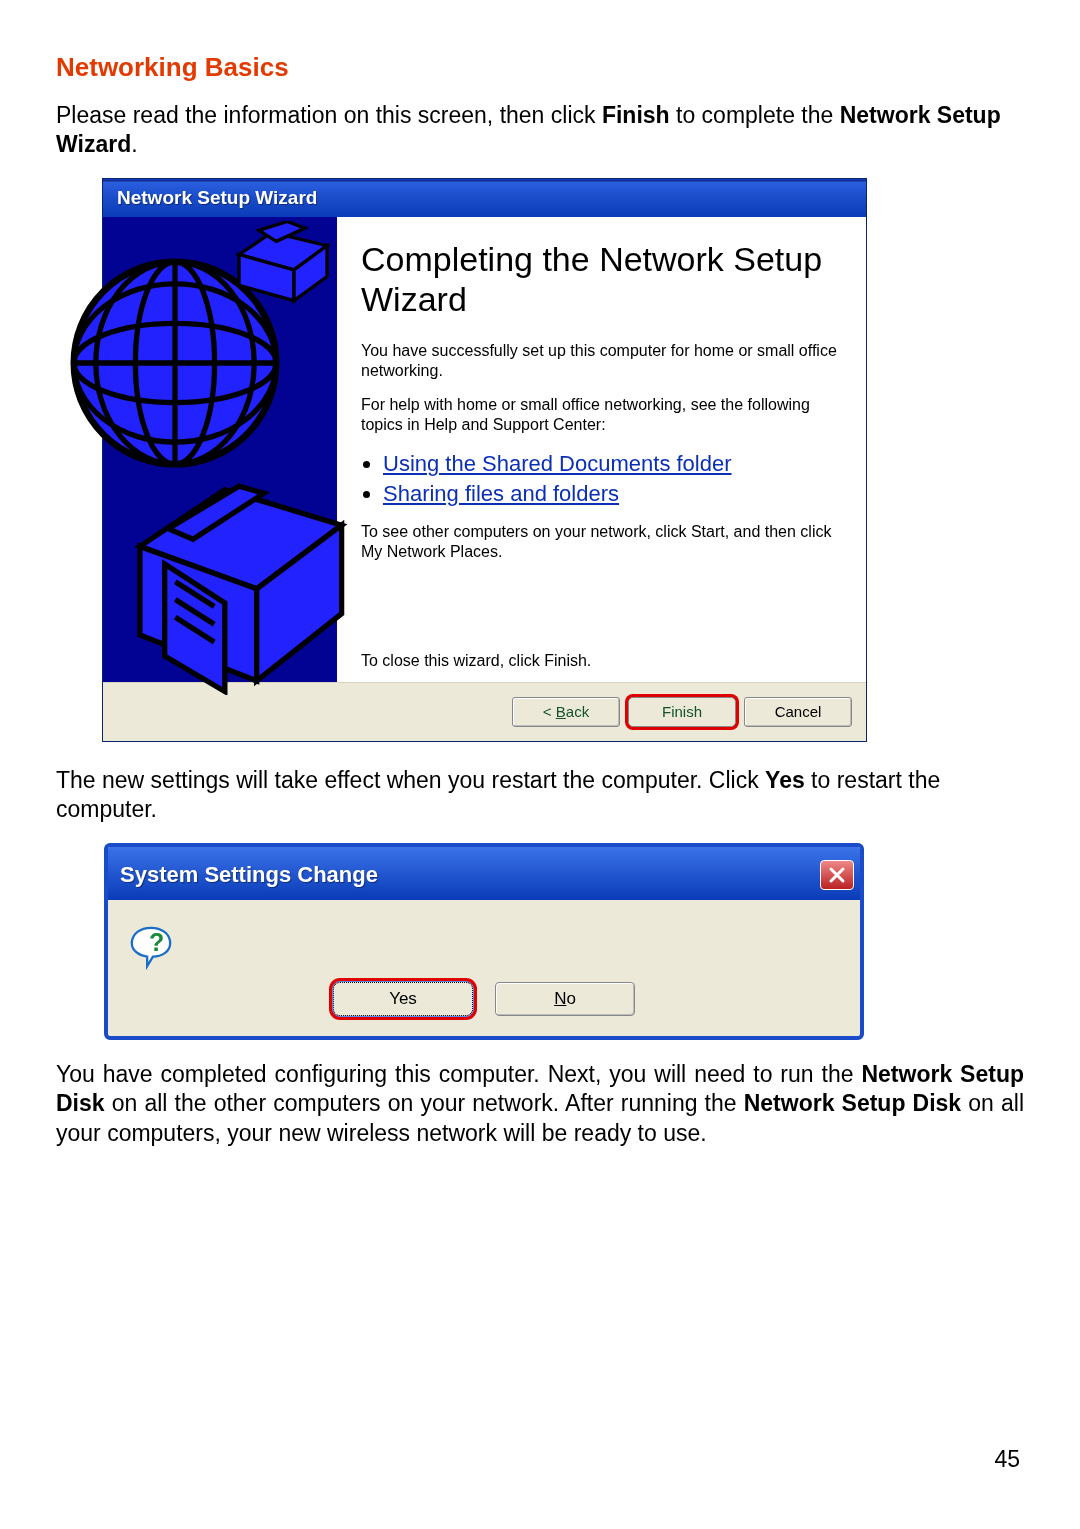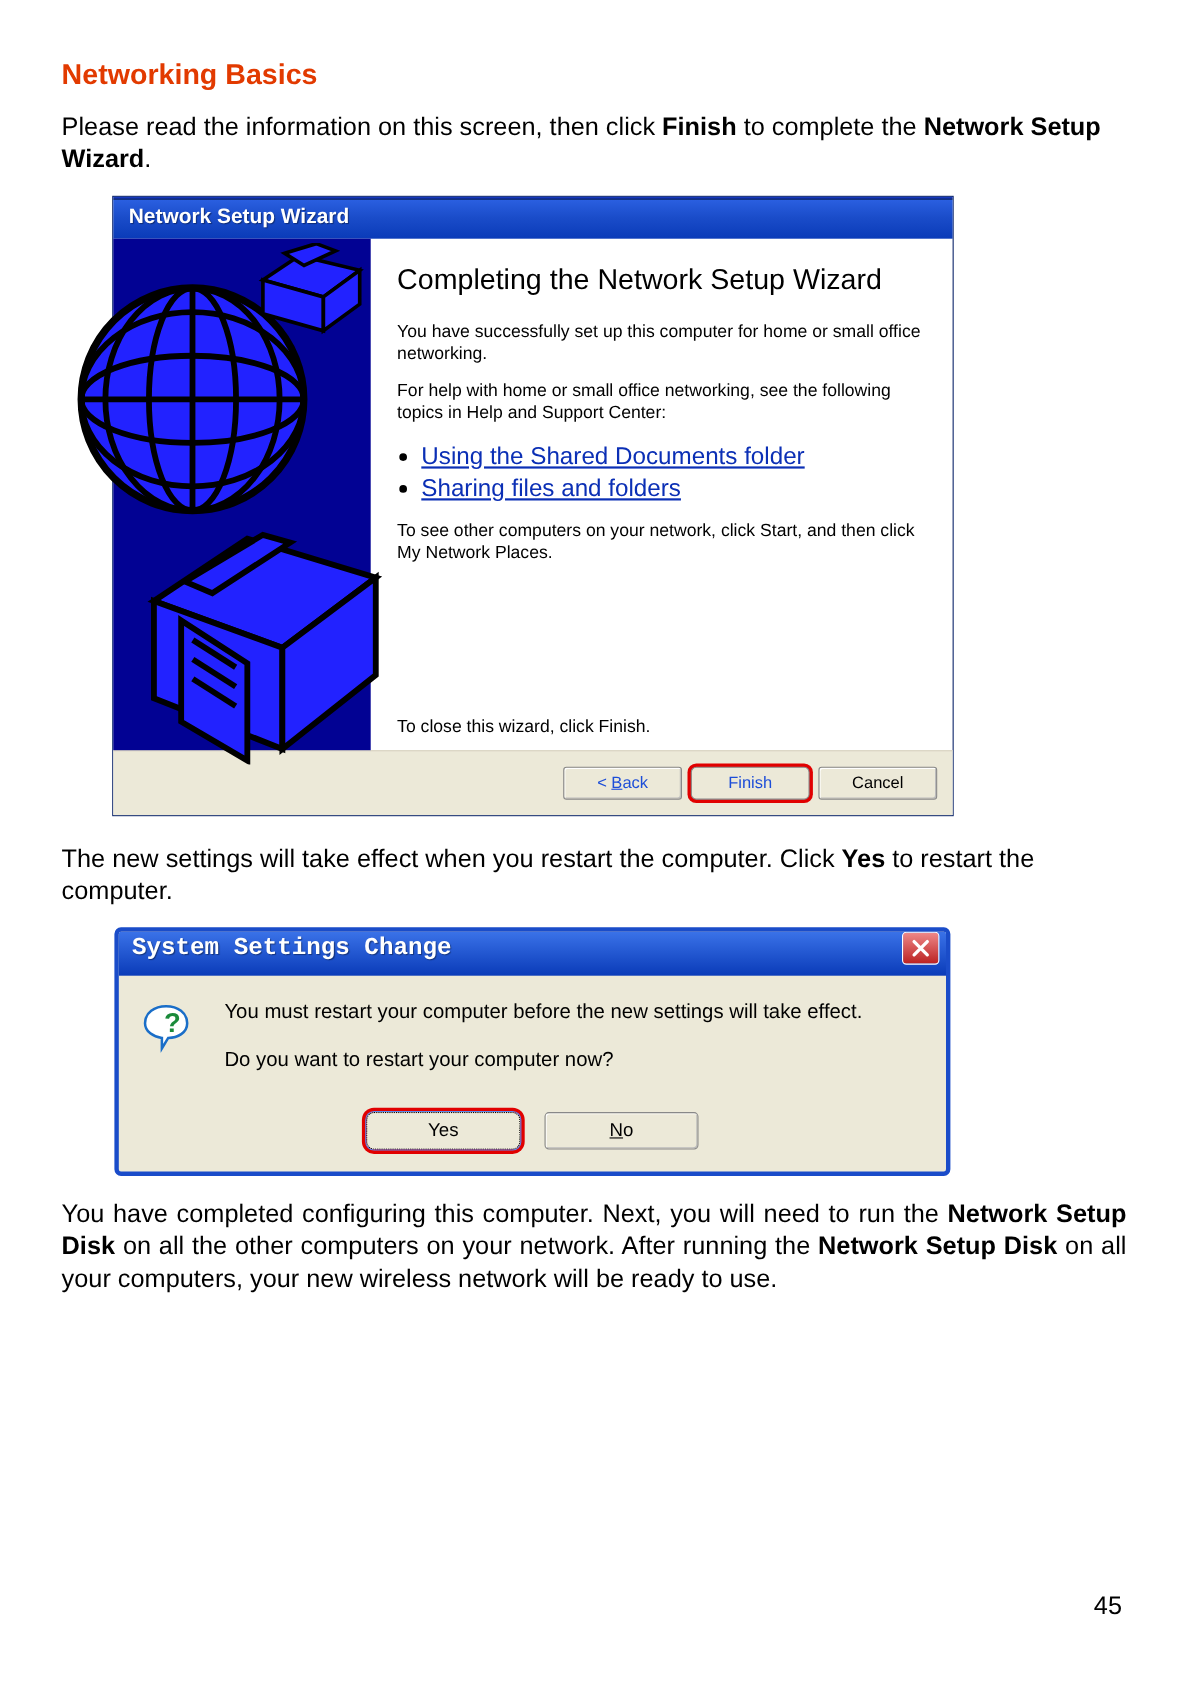--- a/index.html
+++ b/index.html
@@ -59,21 +59,21 @@
   .wizard-sidebar svg { position: absolute; }
   .wizard-content {
     flex: 1;
     padding: 22px 20px 10px 24px;
     font-family: Tahoma, Arial, sans-serif;
     font-size: 16px;
     color: #000;
     position: relative;
   }
   .wizard-h1 {
-    font-size: 26px;
+    font-size: 34px;
     font-weight: normal;
     margin: 0 0 22px 0;
     font-family: "Franklin Gothic Medium", "Trebuchet MS", Arial, sans-serif;
     line-height: 1.18;
   }
   .wizard-p {
     font-size: 16px;
     line-height: 1.25;
     margin: 0 0 14px 0;
     font-family: Tahoma, Arial, sans-serif;
@@ -101,45 +101,45 @@
     width: 108px;
     height: 30px;
     font-family: Tahoma, Arial, sans-serif;
     font-size: 15px;
     background: #ece9d8;
     border: 1px solid #888;
     border-radius: 3px;
     text-align: center;
     line-height: 28px;
     box-shadow: inset 1px 1px 0 #fff, inset -1px -1px 0 #bbb;
-    color: #1d4ed8;
+    color: #14532d;
   }
   .xp-button.disabled { color: #000000; }
   .highlight-red {
     box-shadow: 0 0 0 3px #e10000;
     border-radius: 5px;
   }
   .ul { text-decoration: underline; }
 
   
   .dialog-window {
     width: 760px;
     margin: 14px 0 20px 48px;
     border: 4px solid #1a4cc9;
     border-radius: 6px;
     background: #ece9d8;
     overflow: hidden;
   }
   .dialog-titlebar {
     background: linear-gradient(to bottom, #3a72e8 0%, #0a3bb8 100%);
     color: #fff;
-    font-family: Liberation Mono, monospace;
+    font-family: Liberation Sans, sans-serif;
     font-size: 22px;
     font-weight: bold;
-    padding: 0 6px 10px 12px;
+    padding: 13px 6px 10px 12px;
     display: flex;
     justify-content: space-between;
     align-items: center;
     text-shadow: 1px 1px 1px rgba(0,0,0,.4);
   }
   .close-btn {
     width: 34px;
     height: 30px;
     background: linear-gradient(to bottom, #e88 0%, #b22 100%);
     border: 1px solid #fff;
@@ -274,24 +274,20 @@
         <svg width="18" height="18" viewBox="0 0 18 18">
             <path d="M3 3 L15 15 M15 3 L3 15" stroke="#fff" stroke-width="3" stroke-linecap="round"></path>
           </svg>
       </span>
     </div>
     <div class="dialog-body">
       <svg class="help-icon" viewBox="0 0 48 48">
         <path d="M44 20c0 9-9 14-18 14l-6 10 0-10c-8-1-16-6-16-14C4 10 13 4 24 4s20 6 20 16z" fill="#fff" stroke="#1a6ec8" stroke-width="2.4"></path>
         <text x="22" y="28" font-size="26" font-weight="bold" fill="#1a8a3a" font-family="Arial">?</text>
       </svg>
-      <div class="dialog-text">
-        <p>You must restart your computer before the new settings will take effect.</p>
-        <p>Do you want to restart your computer now?</p>
-      </div>
     </div>
     <div class="dialog-footer">
       <div class="xp-button2 focus highlight-red2">Yes</div>
       <div class="xp-button2"><span class="ul">N</span><span>o</span></div>
     </div>
   </div>
 
   <p class="body-text justify">
     <span>You have completed configuring this computer. Next, you will need to run the </span><span class="bold">Network Setup Disk</span><span> on all the other computers on your network. After running the </span><span class="bold">Network Setup Disk</span><span> on all your computers, your new wireless network will be ready to use.</span>
   </p>

